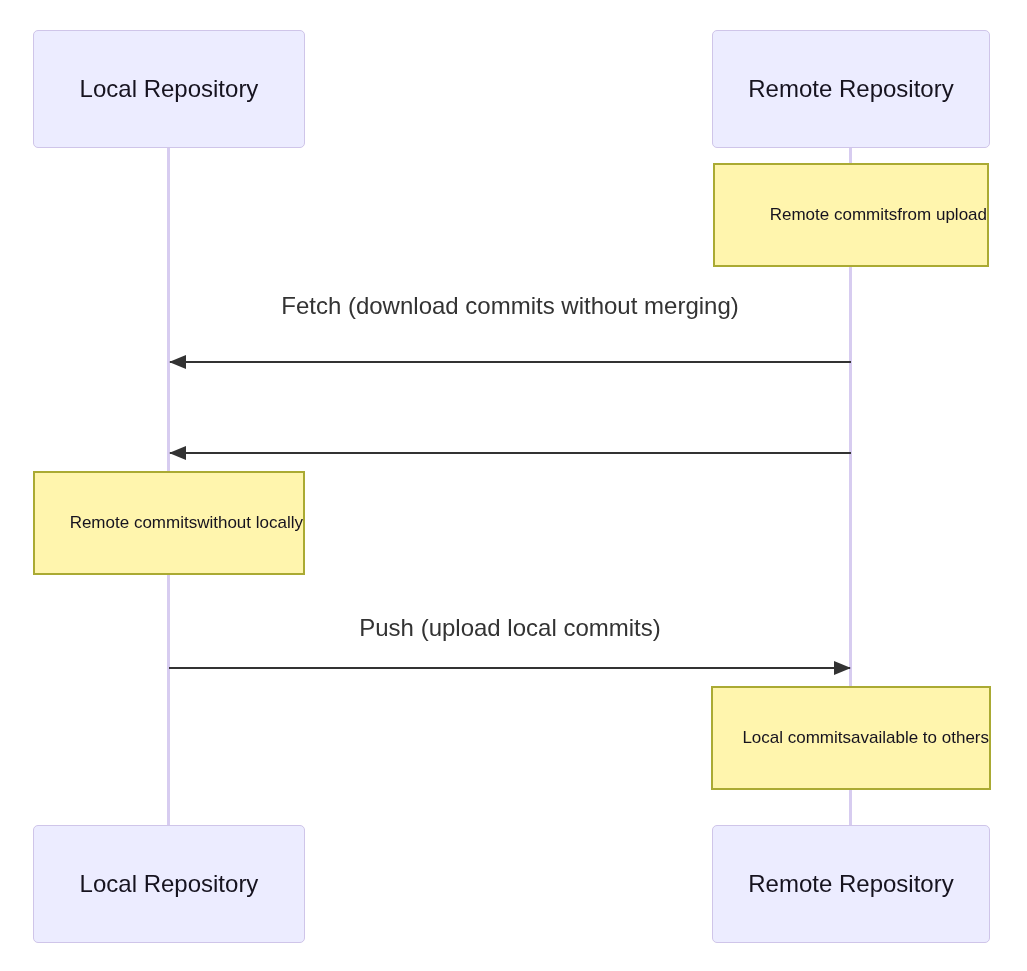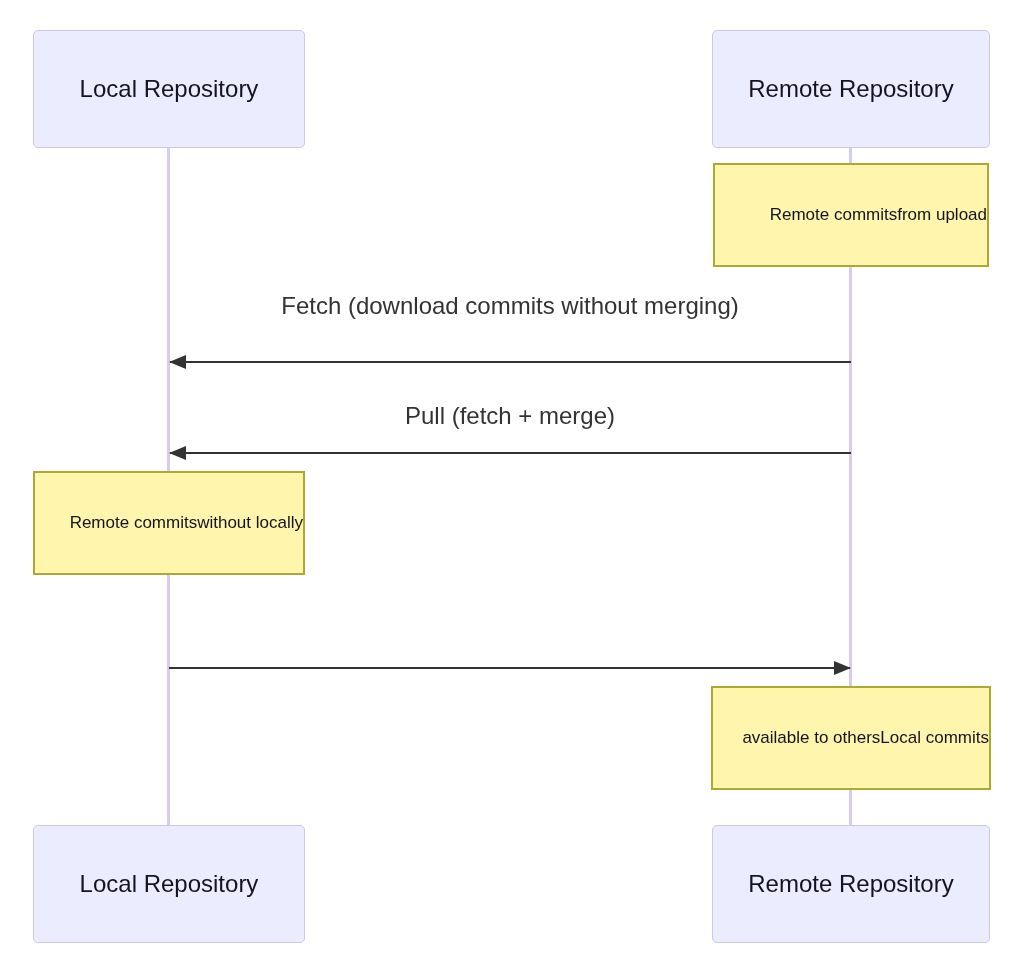--- a/index.html
+++ b/index.html
@@ -118,35 +118,35 @@
 
   <div class="note note-1">
     <span>Remote commits</span>
     <span>from upload</span>
   </div>
 
   <div class="msg-label msg-label-fetch">Fetch (download commits without merging)</div>
   <div class="arrow-line arrow-line-fetch"></div>
   <div class="arrow-head arrow-head-left arrow-head-fetch"></div>
 
-  <div class="msg-label msg-label-pull">Pull (fetch + merge)</div>
   <div class="arrow-line arrow-line-pull"></div>
   <div class="arrow-head arrow-head-left arrow-head-pull"></div>
 
   <div class="note note-2">
     <span>Remote commits</span>
     <span>without locally</span>
   </div>
 
+  <div class="msg-label msg-label-push">Push (upload local commits)</div>
   <div class="arrow-line arrow-line-push"></div>
   <div class="arrow-head arrow-head-right arrow-head-push"></div>
 
   <div class="note note-3">
+    <span>Local commits</span>
     <span>available to others</span>
-    <span>Local commits</span>
   </div>
 
   <div class="actor-box actor-local-bot">
     <span>Local Repository</span>
   </div>
   <div class="actor-box actor-remote-bot">
     <span>Remote Repository</span>
   </div>
 
 </div>

